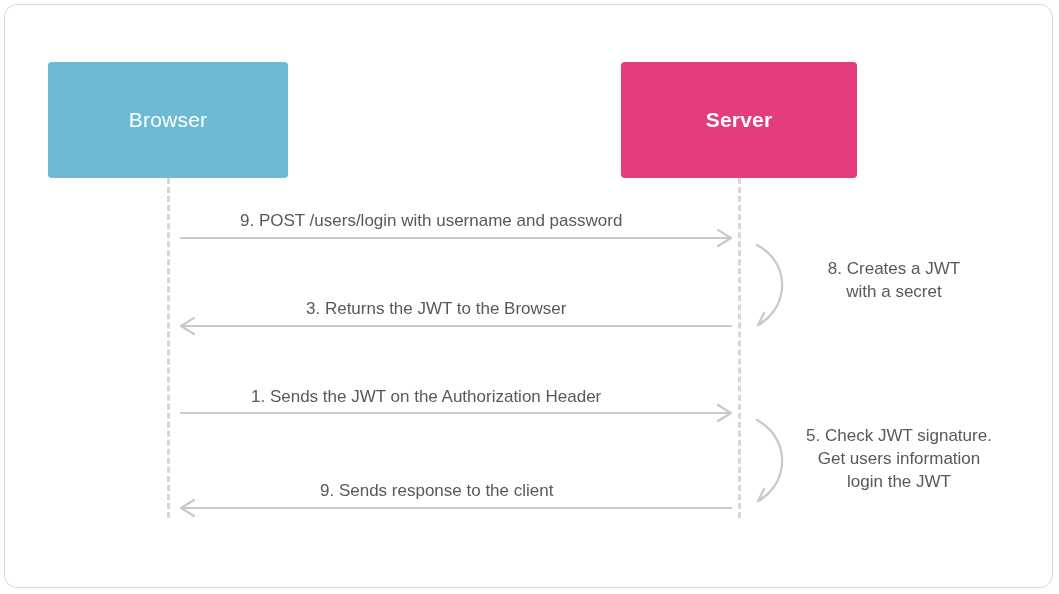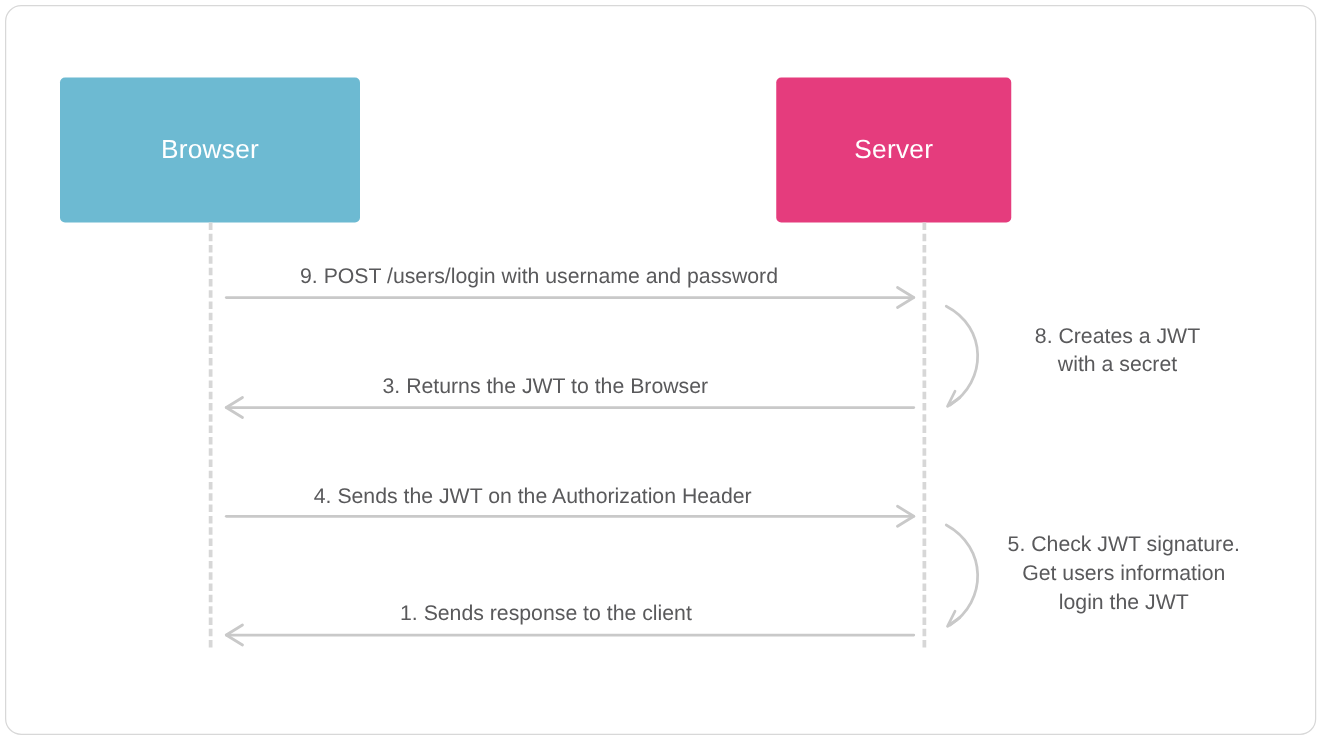--- a/index.html
+++ b/index.html
@@ -42,22 +42,23 @@
   }
   #actor-browser {
     left: 48px;
     top: 62px;
     width: 240px;
     height: 116px;
   }
   #actor-server {
     left: 621px;
     top: 62px;
-    width: 188px;
+    width: 236px;
     height: 116px;
+    font-weight: bold;
   }
   .lifeline {
     position: absolute;
     top: 178px;
     width: 0;
     height: 340px;
     border-left: 3px dashed #d7d7d7;
   }
   #lifeline-browser { left: 167px; }
   #lifeline-server  { left: 738px; }
@@ -137,23 +138,23 @@
 
   <div class="msg-label" style="left:240px; top:210px;">9. POST /users/login with username and password</div>
 
   <div class="msg-label centered-block" style="left:794px; top:258px; width:200px;">
     <div>8. Creates a JWT</div>
     <div>with a secret</div>
   </div>
 
   <div class="msg-label" style="left:306px; top:298px;text-align:right;">3. Returns the JWT to the Browser</div>
 
-  <div class="msg-label" style="left:251px; top:386px;">4. Sends the JWT on the Authorization Header</div>
+  <div class="msg-label" style="left:251px; top:386px;">1. Sends the JWT on the Authorization Header</div>
 
   <div class="msg-label centered-block" style="left:794px; top:425px; width:210px;">
     <div>5. Check JWT signature.</div>
     <div>Get users information</div>
     <div>login the JWT</div>
   </div>
 
-  <div class="msg-label" style="left:320px; top:480px;">1. Sends response to the client</div>
+  <div class="msg-label" style="left:320px; top:480px;">9. Sends response to the client</div>
 
 </div>
 
 </body></html>

